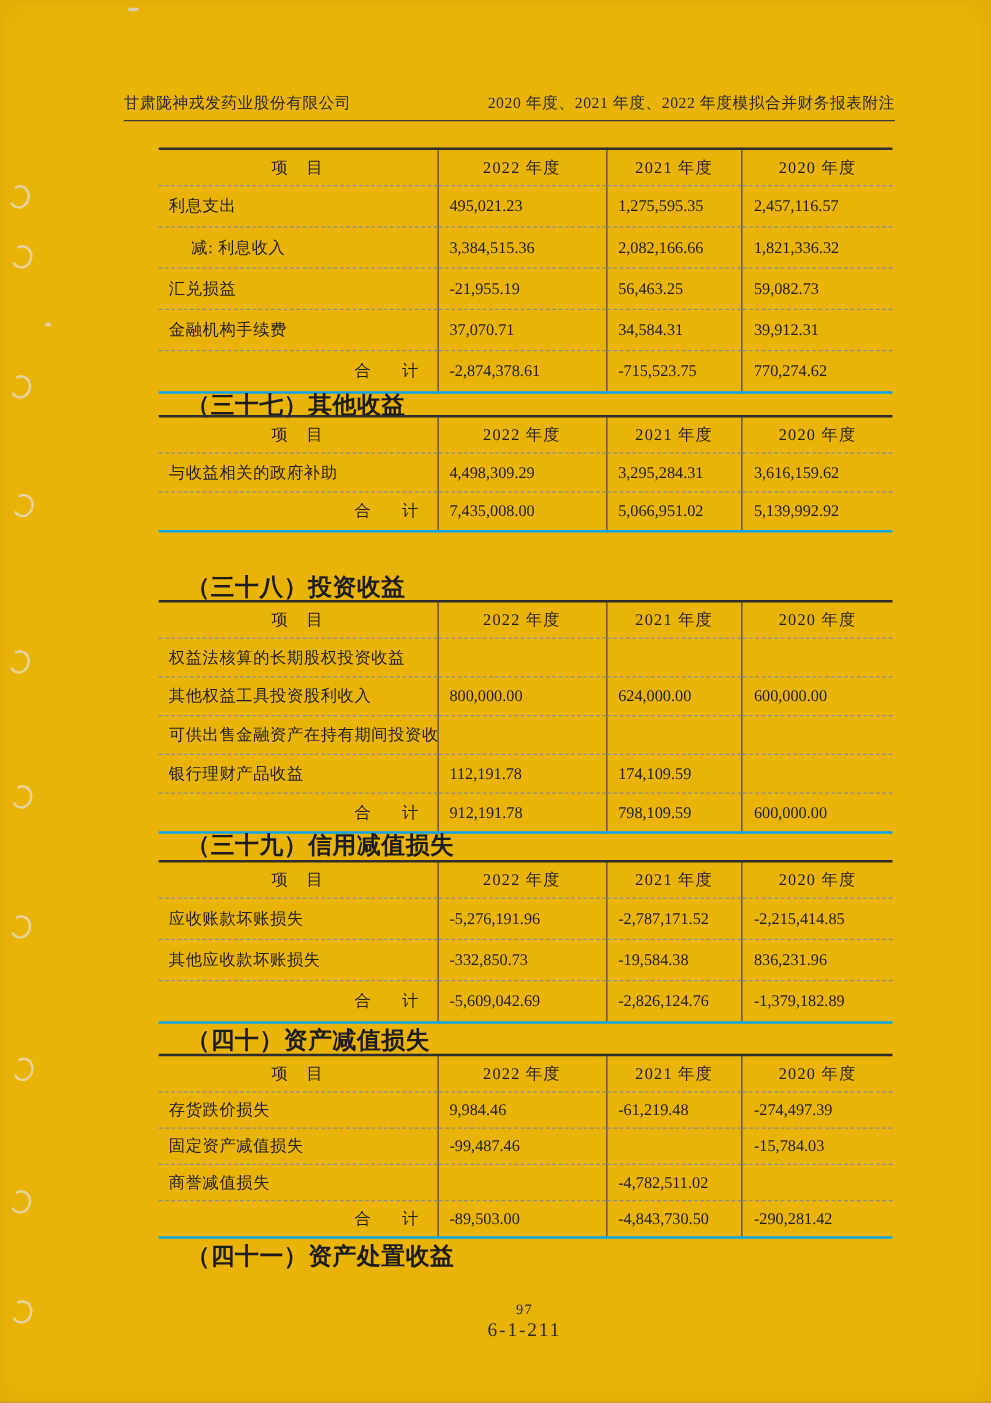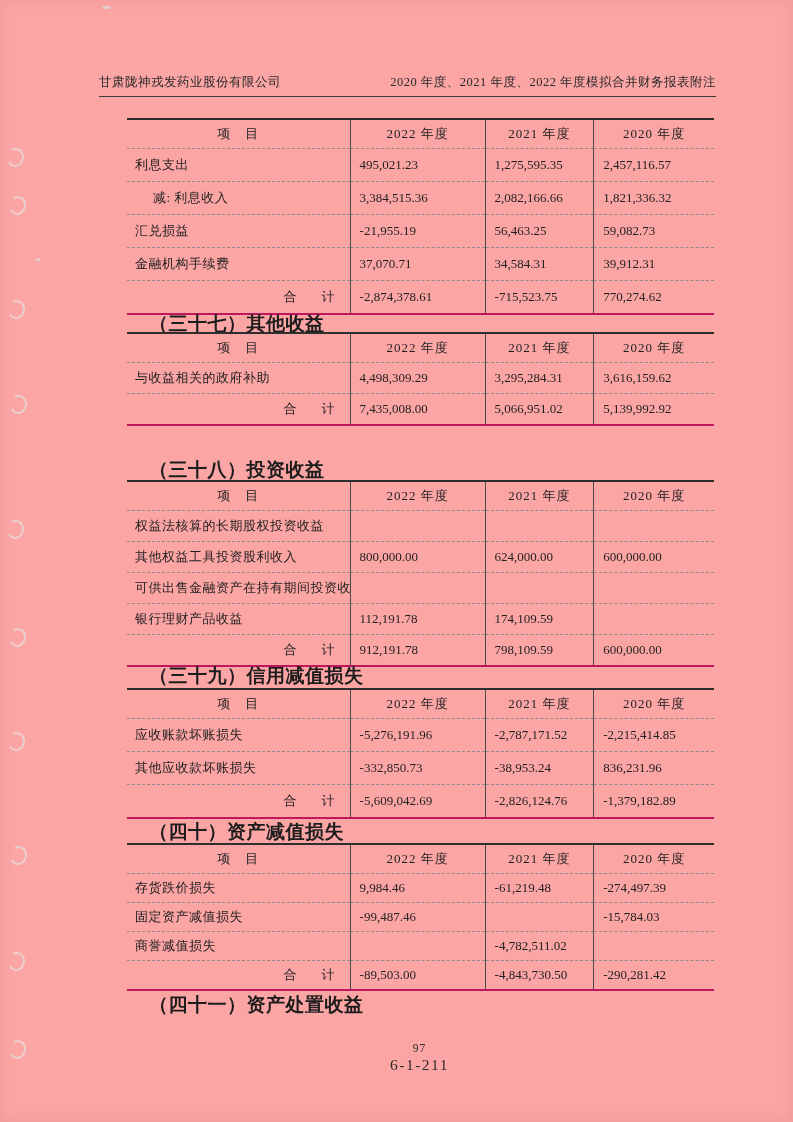--- a/index.html
+++ b/index.html
@@ -5,21 +5,21 @@
   html,body{margin:0;padding:0;}
   body{
     background:#8a8a8a;
     font-family:"Liberation Serif","DejaVu Serif",serif;
     color:#222;
   }
   .page{
     position:relative;
     width:793px;height:1122px;
     margin:0 auto;
-    background:#fca5a5;
+    background:#eab308;
     overflow:hidden;
     box-shadow:inset 0 0 18px rgba(0,0,0,0.06);
   }
   
   .smudge{
     position:absolute;
     width:13px;height:15px;
     border:2px solid #e2e2e0;
     border-left-color:transparent;
     border-radius:50%;
@@ -36,21 +36,21 @@
     font-size:12.5px;letter-spacing:.5px;
     border-bottom:1.5px solid #3a3a3a;
     padding-bottom:5px;
     color:#2a2a2a;
   }
   
   .content{position:absolute;top:0;left:127px;width:587px;height:1122px;}
   .tbl-wrap{position:absolute;left:0;width:587px;}
   table{
     width:100%;border-collapse:collapse;table-layout:fixed;
-    border-top:2px solid #2e2e2e;border-bottom:2px solid #be185d;
+    border-top:2px solid #2e2e2e;border-bottom:2px solid #0ea5e9;
     font-size:13px;color:#1f1f1f;font-family:Liberation Serif, serif;
   }
   col.c1{width:38%;} col.c2{width:23%;} col.c3{width:18.5%;} col.c4{width:20.5%;}
   th,td{
     padding:0 9px;
     vertical-align:middle;
     overflow:hidden;white-space:nowrap;
   }
   th{font-weight:normal;text-align:center;height:28px;letter-spacing:1px;}
   td{height:31px;}
@@ -265,21 +265,21 @@
         <tbody>
           <tr>
             <td class="lbl">应收账款坏账损失</td>
             <td class="num">-5,276,191.96</td>
             <td class="num">-2,787,171.52</td>
             <td class="num">-2,215,414.85</td>
           </tr>
           <tr>
             <td class="lbl">其他应收款坏账损失</td>
             <td class="num">-332,850.73</td>
-            <td class="num">-38,953.24</td>
+            <td class="num">-19,584.38</td>
             <td class="num">836,231.96</td>
           </tr>
           <tr>
             <td class="lbl center">合　计</td>
             <td class="num">-5,609,042.69</td>
             <td class="num">-2,826,124.76</td>
             <td class="num">-1,379,182.89</td>
           </tr>
         </tbody>
       </table>

